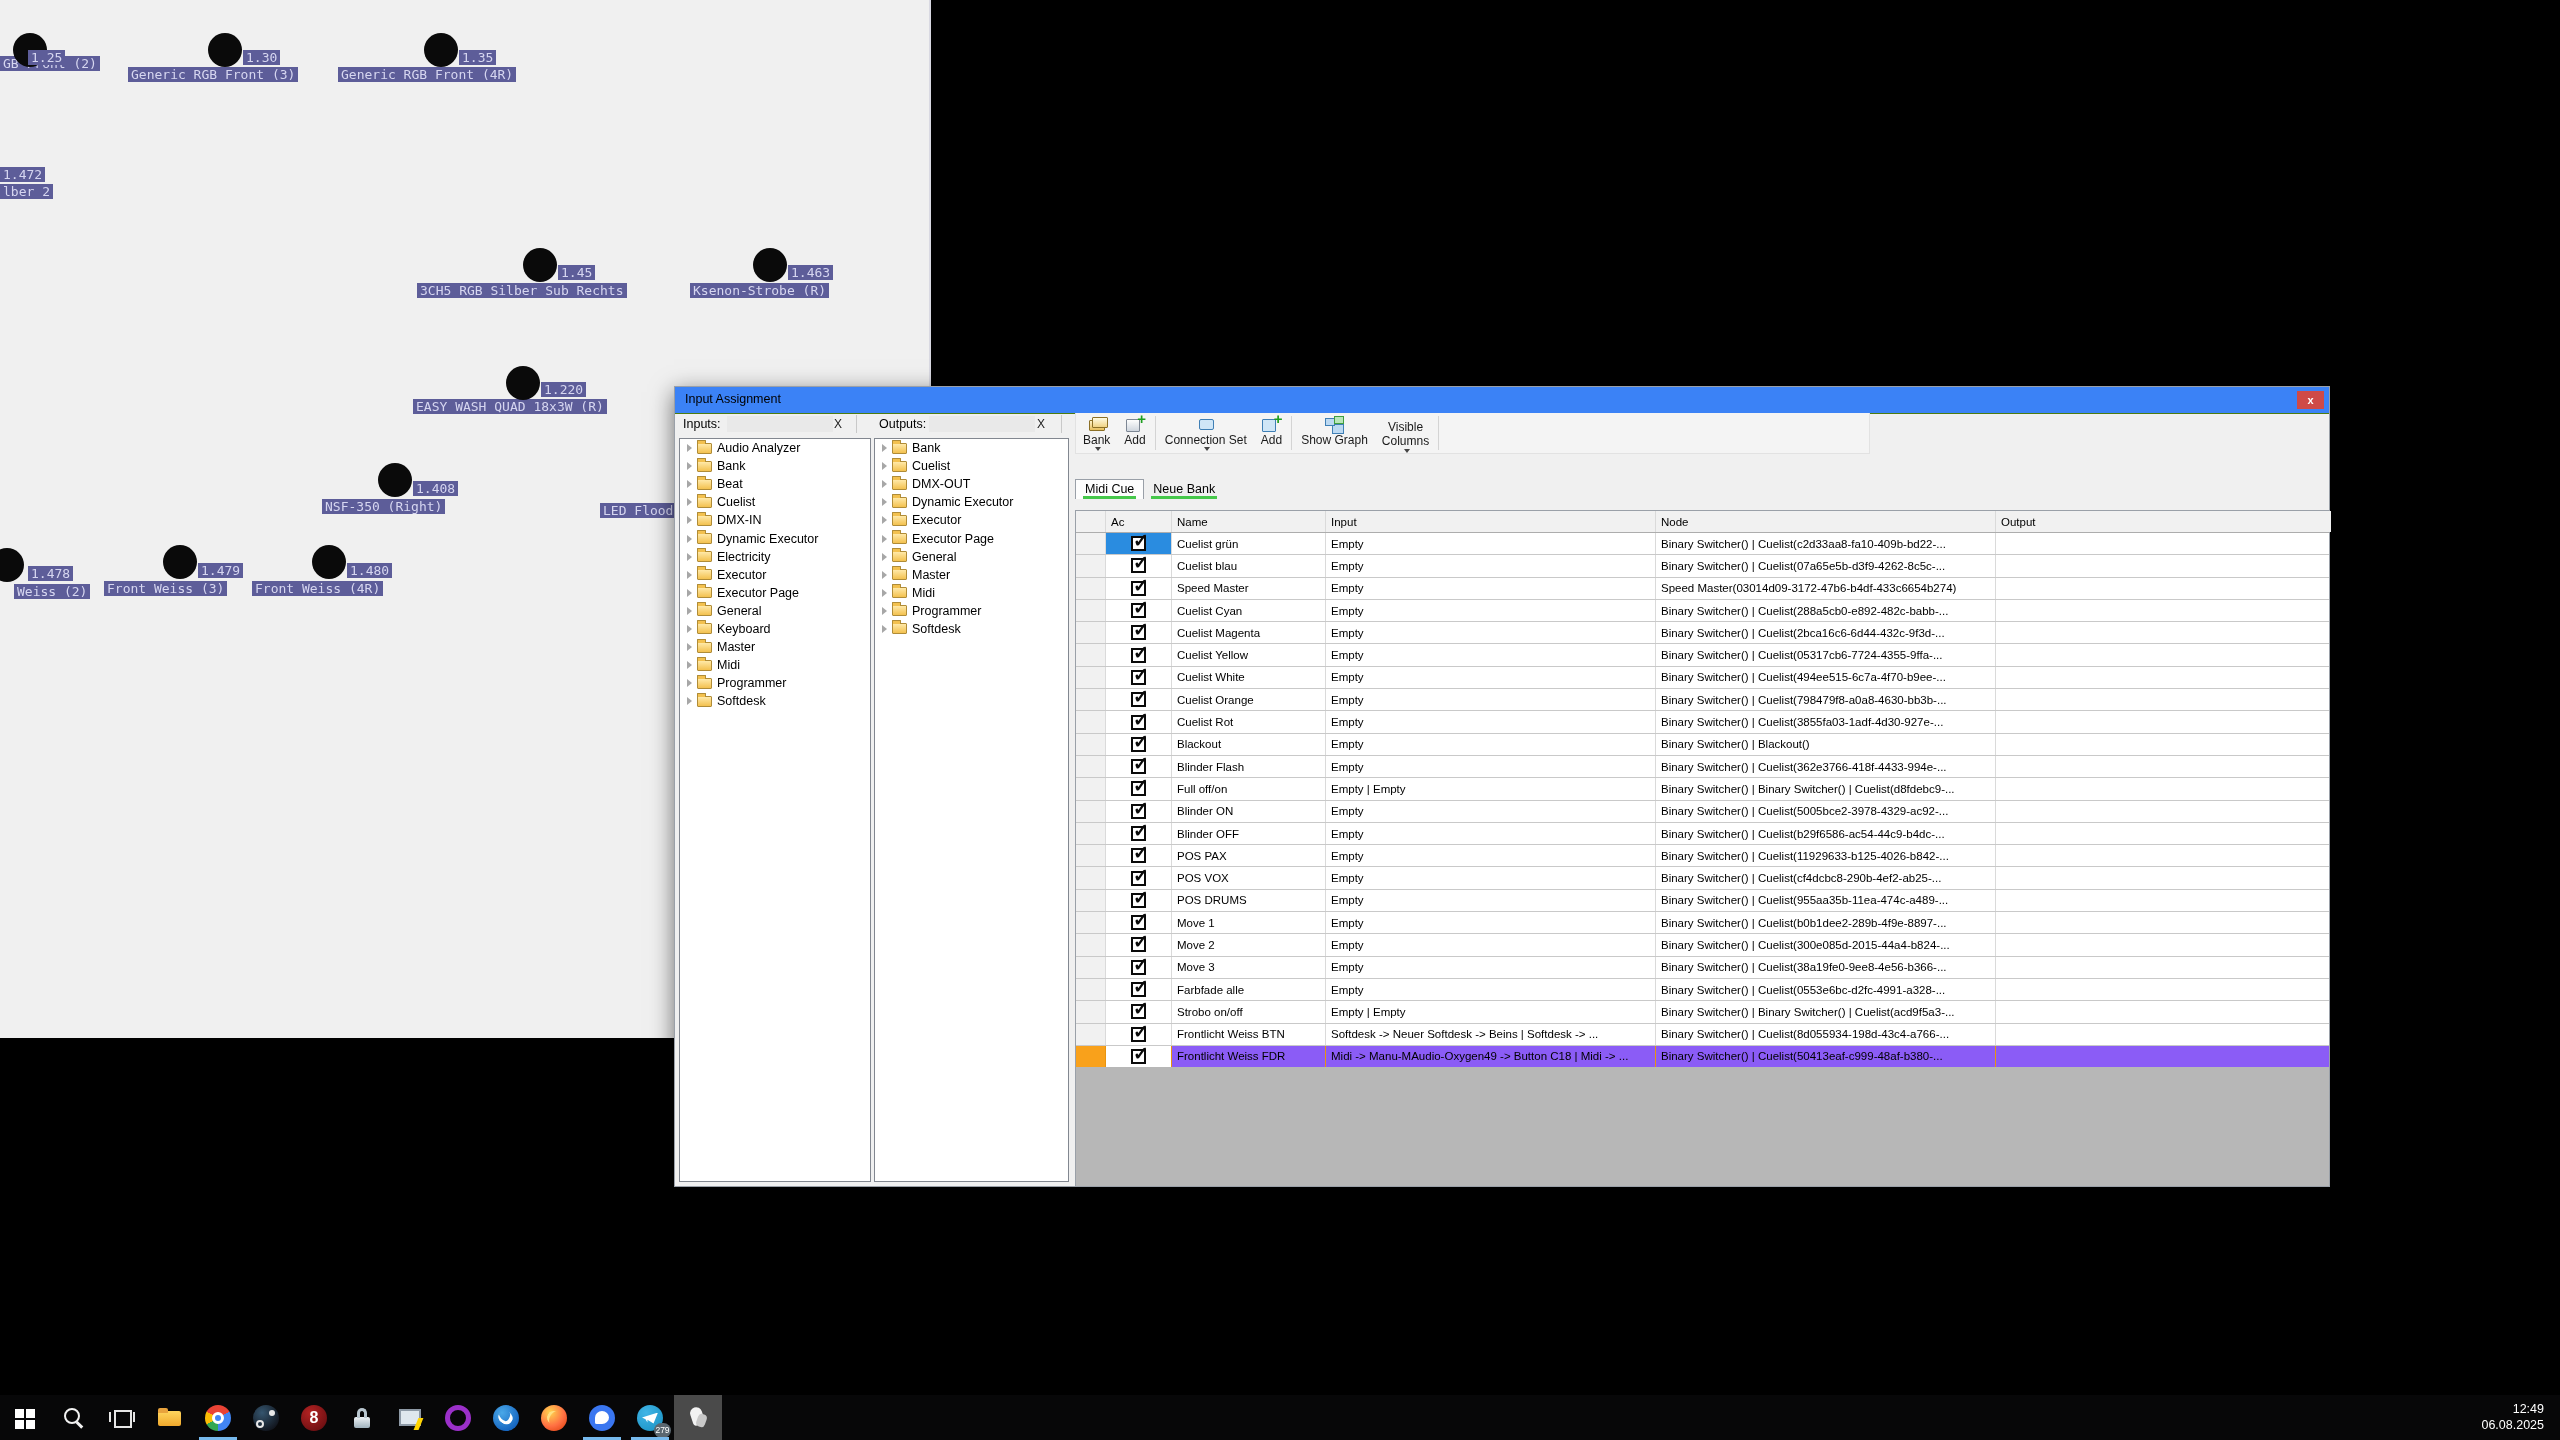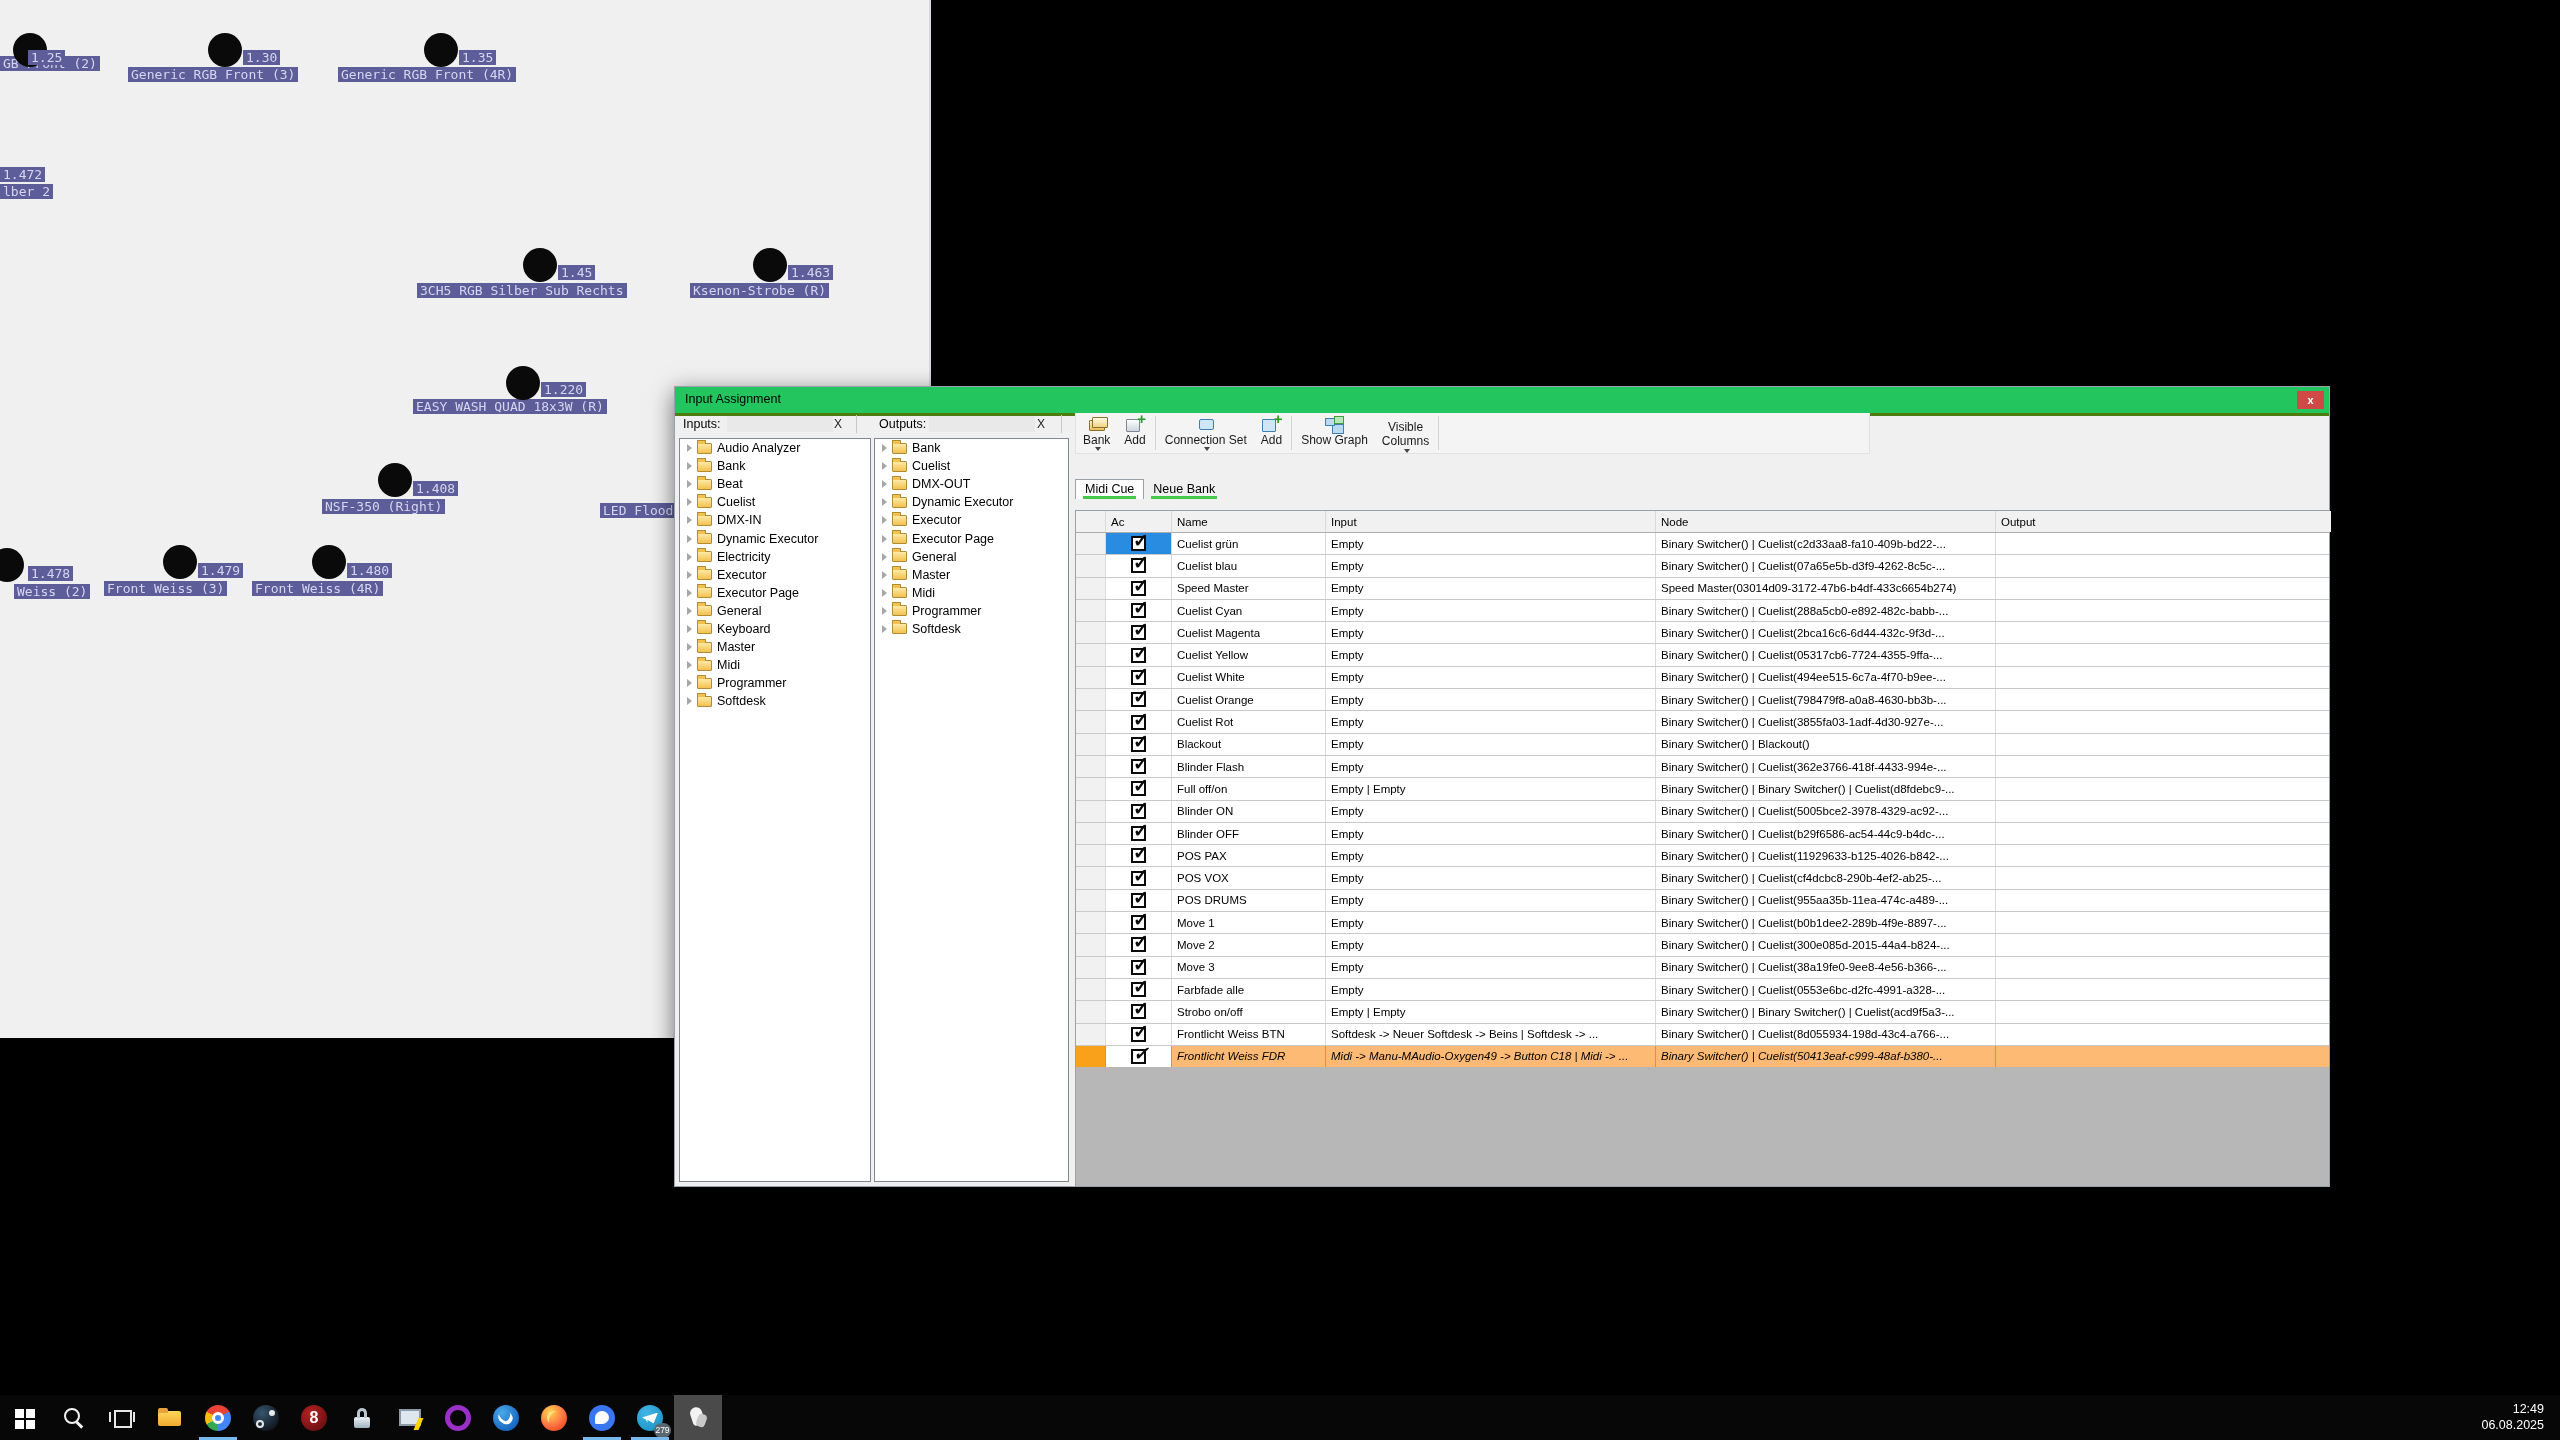--- a/index.html
+++ b/index.html
@@ -10,21 +10,21 @@
   .stage{position:absolute;left:0;top:0;width:929px;height:1038px;background:#f0f0f0;
     border-right:2px solid #d9d9e2;z-index:1;overflow:hidden;}
   .fx-circle{position:absolute;width:34px;height:34px;border-radius:50%;background:#0a0a0a;z-index:2;}
   .fx-label{position:absolute;background:#5d5d99;color:#d6d6f0;font-family:"DejaVu Sans Mono",monospace;
     font-size:13px;line-height:15px;padding:0 3px;white-space:nowrap;z-index:1;}
   .fx-num{z-index:3;}
 
   
   .dialog{position:absolute;left:674px;top:386px;width:1656px;height:801px;background:#f0f0f0;
     border:1px solid #9aa0a8;box-shadow:0 6px 22px rgba(0,0,0,.55);z-index:10;box-sizing:border-box;}
-  .titlebar{position:absolute;left:0;top:0;right:0;height:26px;background:#22c55e;border-bottom:3px solid #4d7c0f;}
+  .titlebar{position:absolute;left:0;top:0;right:0;height:26px;background:#3b82f6;border-bottom:1px solid #4d7c0f;}
   .titlebar .title{position:absolute;left:10px;top:5px;font-size:12.5px;color:#000;}
   .close-btn{position:absolute;right:5px;top:4px;width:27px;height:18px;background:#cf4a47;color:#fff;
     font-size:11px;font-weight:bold;text-align:center;line-height:17px;border:none;cursor:pointer;}
   .dlg-body{position:absolute;left:0;top:26px;right:0;bottom:0;}
 
   
   .panel-label{position:absolute;top:4px;font-size:12.5px;color:#000;}
   .panel-search{position:absolute;top:3px;height:16px;background:#e9e9e9;border:none;font-size:11px;padding:0 3px;}
   .panel-x{position:absolute;top:4px;font-size:12px;color:#222;background:none;border:none;cursor:pointer;padding:0 4px;}
   .panel-div{position:absolute;top:2px;width:1px;height:18px;background:#c9c9c9;}
@@ -75,21 +75,21 @@
     white-space:nowrap;overflow:hidden;display:flex;align-items:center;flex:none;}
   .thead .tcell{background:#f1f1f1;}
   .c-sel{width:30px;background:#f1f1f1;}
   .c-ac{width:66px;justify-content:center;}
   .c-name{width:154px;}
   .c-input{width:330px;}
   .c-node{width:340px;}
   .c-out{width:335px;border-right:none;}
   .cbx{position:relative;width:15px;height:15px;background:#fff;border:2px solid #0a0a0a;box-sizing:border-box;}
   .cbx::after{content:"✓";position:absolute;left:0px;top:-9px;font-size:19px;font-weight:bold;color:#0a0a0a;}
-  .trow.hl-orange{background:#fdba74;font-style:italic;}
+  .trow.hl-orange{background:#8b5cf6;}
   .trow.hl-orange .c-sel{background:#f9a11b;}
   .trow.hl-orange .tcell{border-right-color:#e8940f;}
   .trow.hl-orange .c-ac{background:#fff;}
   .c-ac.sel-blue{background:#2a8ce0;}
   .filler{position:absolute;left:0;top:654px;width:1255px;height:120px;background:#b7b7b7;border:1px solid #9aa0a8;border-top:none;box-sizing:border-box;}
 
   
   .taskbar{position:absolute;left:0;bottom:0;width:2560px;height:45px;background:#070708;z-index:20;}
   .tb-slot{position:absolute;top:0;width:48px;height:45px;display:flex;align-items:center;justify-content:center;cursor:pointer;}
   .tb-slot.tb-active{background:#4a4a4a;}

